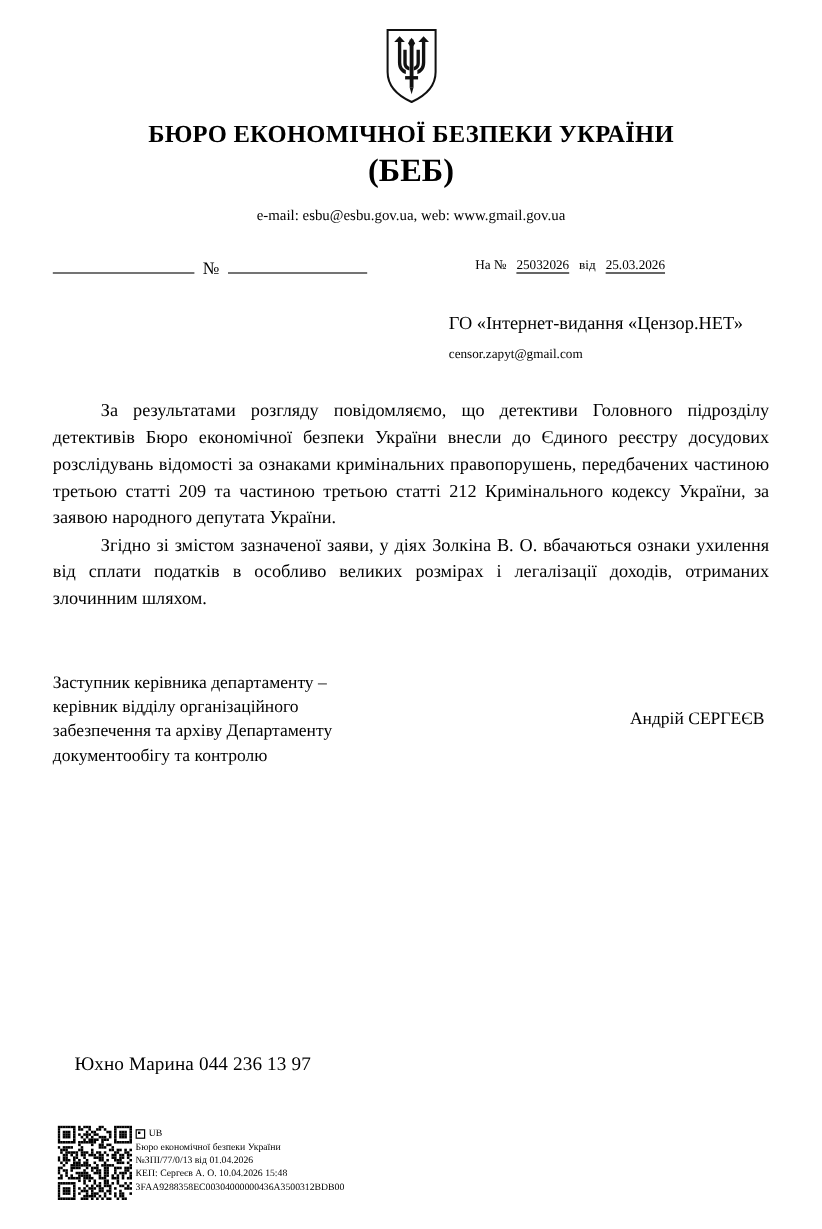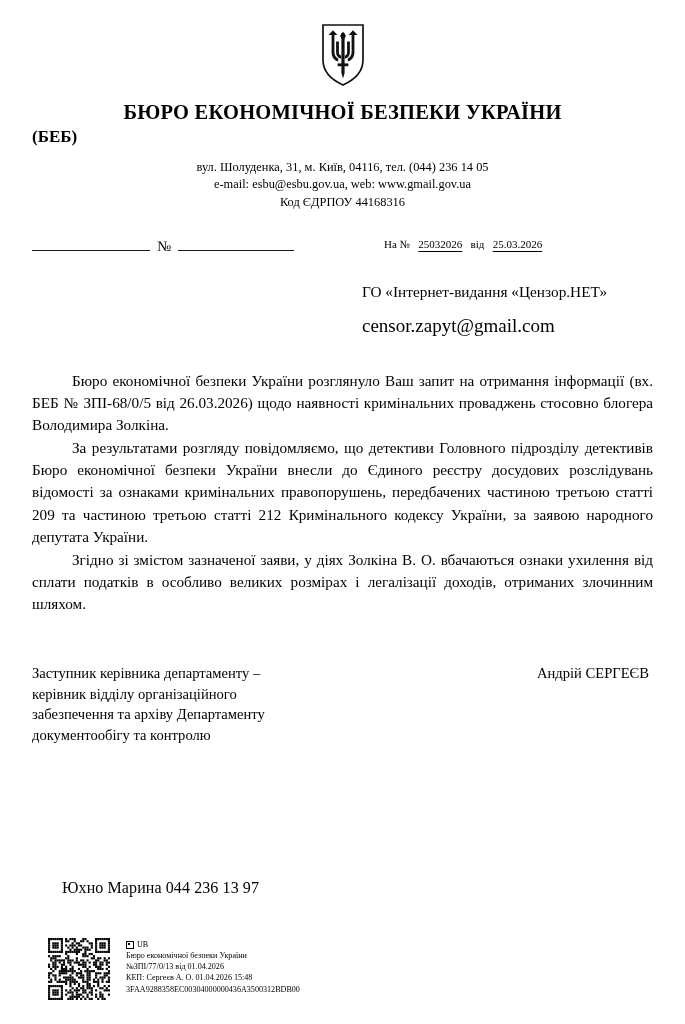--- a/index.html
+++ b/index.html
@@ -14,21 +14,21 @@
     position: relative;
     font-family: "Liberation Serif", "DejaVu Serif", serif;
     color: #000000;
     overflow: hidden;
   }
   .page {
     position: relative;
     width: 685px;
     height: 1024px;
     box-sizing: border-box;
-    padding: 0 32px;
+    padding: 0 44px;
   }
 
   
   .emblem-wrap {
     display: flex;
     justify-content: center;
     padding-top: 24px;
   }
   .emblem {
     width: 44px;
@@ -39,22 +39,23 @@
   
   .org-title {
     text-align: center;
     font-weight: bold;
     font-size: 20.5px;
     letter-spacing: 0.2px;
     margin-top: 14px;
     line-height: 1.25;
   }
   .org-abbr {
+    text-align: center;
     font-weight: bold;
-    font-size: 17px;
+    font-size: 27px;
     line-height: 1.25;
   }
   .contacts {
     text-align: center;
     font-size: 12.4px;
     line-height: 1.42;
     margin-top: 12px;
   }
 
   
@@ -93,40 +94,40 @@
   }
 
   
   .addressee {
     margin-top: 22px;
     padding-left: 330px;
     font-size: 15.3px;
     line-height: 1.95;
   }
   .addressee .line2 {
-    font-size: 19px;
+    font-size: 11px;
   }
 
   
   .body-text {
     margin-top: 26px;
     font-size: 15.2px;
     line-height: 1.46;
     text-align: justify;
   }
   .body-text p {
     margin: 0 0 0.9px 0;
     text-indent: 40px;
   }
 
   
   .sign-block {
     margin-top: 48px;
     display: flex;
-    align-items: flex-start;
+    align-items: center;
     justify-content: space-between;
     font-size: 14.6px;
     line-height: 1.40;
   }
   .sign-title {
     white-space: pre-line;
   }
   .sign-name {
     white-space: nowrap;
     padding-bottom: 0px;
@@ -151,21 +152,21 @@
     align-items: flex-start;
   }
   .qr {
     width: 62px;
     height: 62px;
     flex: 0 0 62px;
     display: block;
     image-rendering: pixelated;
   }
   .sig-meta {
-    margin-left: 16px;
+    margin-left: 3px;
     font-size: 8.1px;
     line-height: 1.38;
     font-family: "Liberation Serif", "DejaVu Serif", serif;
     padding-top: 1px;
   }
   .sig-meta div { white-space: nowrap; }
   .sig-mark {
     display: inline-block;
     width: 6px;
     height: 6px;
@@ -213,23 +214,21 @@
 
         <path d="M20.4 49 L23.6 49 L22 54.5 Z"></path>
       </g>
     </svg>
   </div>
 
   <div class="org-title">БЮРО ЕКОНОМІЧНОЇ БЕЗПЕКИ УКРАЇНИ</div>
   <div class="org-abbr">(БЕБ)</div>
 
   <div class="contacts">
-    <div>вул. Шолуденка, 31, м. Київ, 04116, тел. (044) 236 14 05</div>
     <div>e-mail: esbu@esbu.gov.ua, web: www.gmail.gov.ua</div>
-    <div>Код ЄДРПОУ 44168316</div>
   </div>
 
   <div class="ref-row">
     <div class="ref-left">
       <span class="blank-line blank-a"></span>
       <span class="no-sym">№</span>
       <span class="blank-line blank-b"></span>
     </div>
     <div class="ref-right">
       <span>На №</span>
@@ -241,21 +240,20 @@
       <span class="ul-val">25.03.2026</span>
     </div>
   </div>
 
   <div class="addressee">
     <div>ГО «Інтернет-видання «Цензор.НЕТ»</div>
     <div class="line2">censor.zapyt@gmail.com</div>
   </div>
 
   <div class="body-text">
-    <p>Бюро економічної безпеки України розглянуло Ваш запит на отримання інформації  (вх. БЕБ № ЗПІ-68/0/5 від 26.03.2026) щодо наявності кримінальних проваджень стосовно блогера Володимира Золкіна.</p>
     <p>За результатами розгляду повідомляємо, що детективи Головного підрозділу детективів Бюро економічної безпеки України внесли до Єдиного реєстру досудових розслідувань відомості за ознаками кримінальних правопорушень, передбачених частиною третьою статті 209 та частиною третьою статті 212 Кримінального кодексу України, за заявою народного депутата України.</p>
     <p>Згідно зі змістом зазначеної заяви, у діях Золкіна В. О. вбачаються ознаки ухилення від сплати податків в особливо великих розмірах і легалізації доходів, отриманих злочинним шляхом.</p>
   </div>
 
   <div class="sign-block">
     <div class="sign-title">Заступник керівника департаменту –
 керівник відділу організаційного
 забезпечення та архіву Департаменту
 документообігу та контролю</div>
     <div class="sign-name">Андрій СЕРГЕЄВ</div>
@@ -698,18 +696,18 @@
           <rect x="26" y="28" width="1" height="1"></rect>
         </g>
     </svg>
     <div class="sig-meta">
       <div class="sig-first">
         <span class="sig-mark"></span>
         <span>UB</span>
       </div>
       <div>Бюро економічної безпеки України</div>
       <div>№ЗПІ/77/0/13 від 01.04.2026</div>
-      <div>КЕП: Сергеєв А. О. 01.04.2026 15:48</div>
+      <div>КЕП: Сергеєв А. О. 10.04.2026 15:48</div>
       <div>3FAA9288358EC00304000000436A3500312BDB00</div>
     </div>
   </div>
 
 </div>
 
 </body></html>

